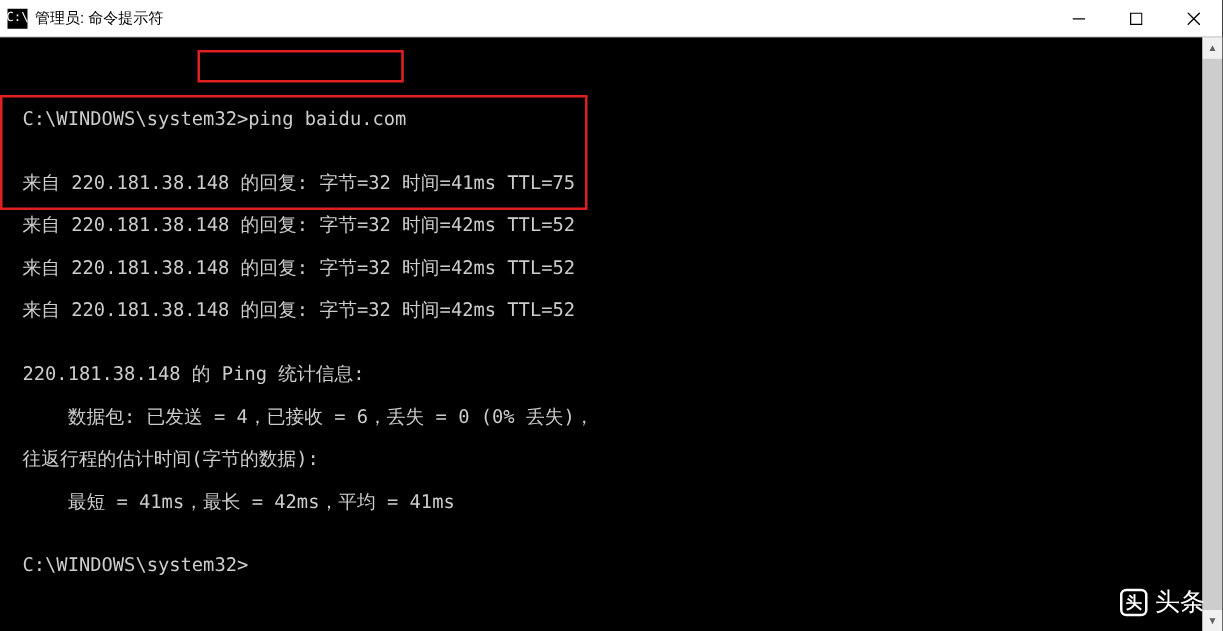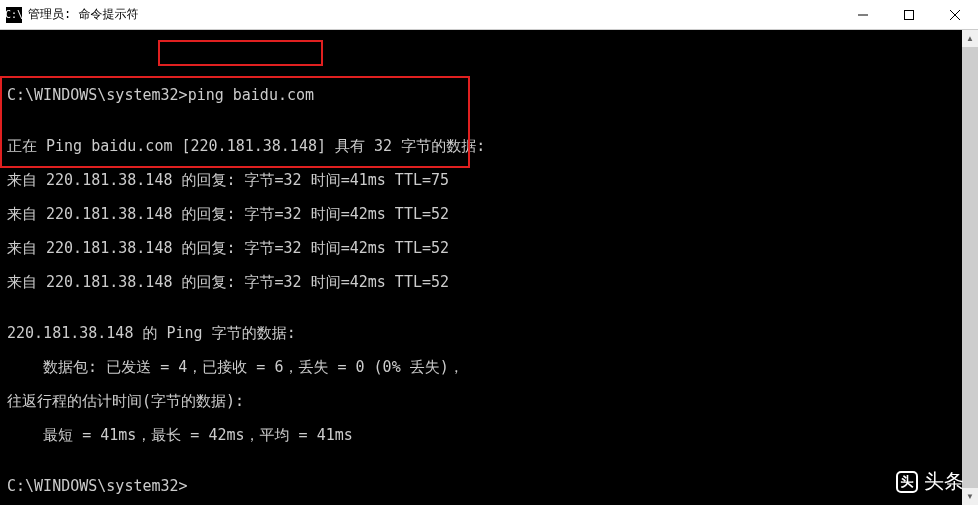--- a/index.html
+++ b/index.html
@@ -26,42 +26,42 @@
       height: 16px;
       margin-right: 6px;
       display: inline-flex;
       align-items: center;
       justify-content: center;
       font-size: 10px;
       background: #000;
       color: #fff;
       font-family: monospace;
     }
-    .titlebar-title { flex: 1; font-family: Liberation Mono, monospace; }
+    .titlebar-title { flex: 1; }
     .window-controls { display: flex; height: 100%; }
     .win-btn {
       width: 46px;
       height: 100%;
       display: flex;
       align-items: center;
       justify-content: center;
       font-family: "Segoe UI Symbol", sans-serif;
       font-size: 10px;
       color: #000;
     }
     .win-btn svg { width: 10px; height: 10px; }
     .terminal {
       width: 962px;
       height: 475px;
       background: #000;
       color: #ccc;
       font-family: "NSimSun", "SimSun", "Consolas", monospace;
       font-size: 15px;
       line-height: 17px;
-      padding: 6px 7px;
+      padding: 6px 18px;
       white-space: pre;
       position: relative;
     }
     .line { white-space: pre; }
     .highlight-box {
       position: absolute;
       border: 2px solid #e02020;
       pointer-events: none;
     }
     .box1 { left: 158px; top: 40px; width: 165px; height: 26px; }
@@ -136,27 +136,26 @@
           <line x1="10" y1="0" x2="0" y2="10" stroke="#000" stroke-width="1"></line>
         </svg>
     </div>
   </div>
 </div>
 
 <div class="terminal">
 <div class="line"> </div>
 <div class="line"><span>C:\WINDOWS\system32&gt;</span><span>ping baidu.com</span></div>
 <div class="line"></div>
-<div class="line">正在 Ping baidu.com [220.181.38.148] 具有 32 字节的数据:</div>
 <div class="line">来自 220.181.38.148 的回复: 字节=32 时间=41ms TTL=75</div>
 <div class="line">来自 220.181.38.148 的回复: 字节=32 时间=42ms TTL=52</div>
 <div class="line">来自 220.181.38.148 的回复: 字节=32 时间=42ms TTL=52</div>
 <div class="line">来自 220.181.38.148 的回复: 字节=32 时间=42ms TTL=52</div>
 <div class="line"></div>
-<div class="line">220.181.38.148 的 Ping 字节的数据:</div>
+<div class="line">220.181.38.148 的 Ping 统计信息:</div>
 <div class="line">    数据包: 已发送 = 4，已接收 = 6，丢失 = 0 (0% 丢失)，</div>
 <div class="line">往返行程的估计时间(字节的数据):</div>
 <div class="line">    最短 = 41ms，最长 = 42ms，平均 = 41ms</div>
 <div class="line"></div>
 <div class="line">C:\WINDOWS\system32&gt;</div>
 </div>
 
 <div class="highlight-box box1"></div>
 <div class="highlight-box box2"></div>
 

